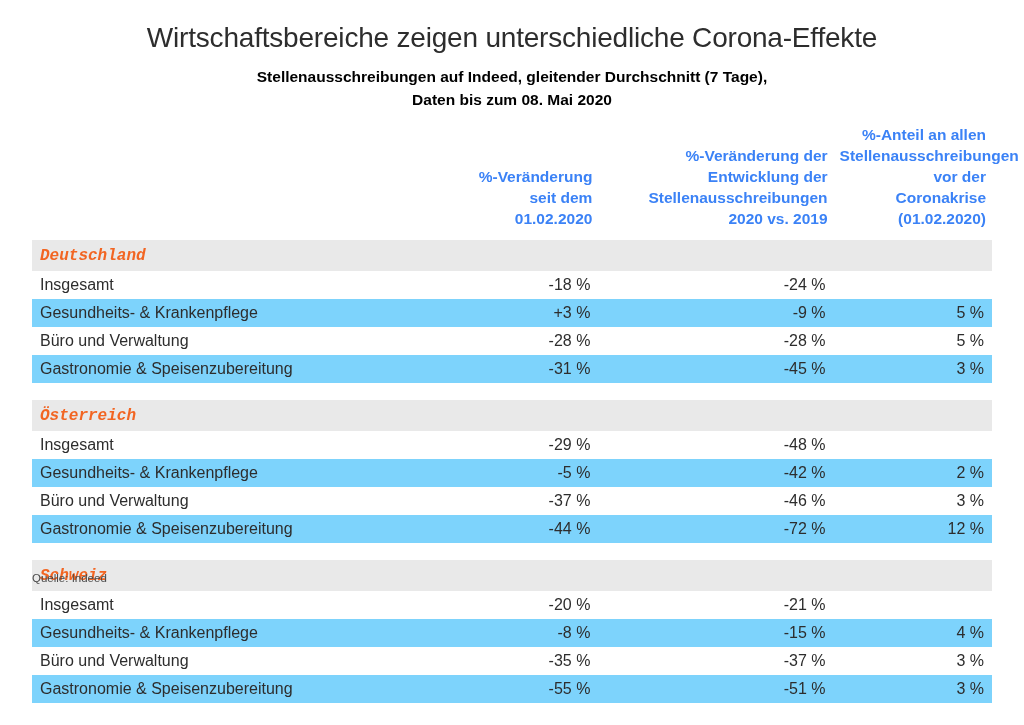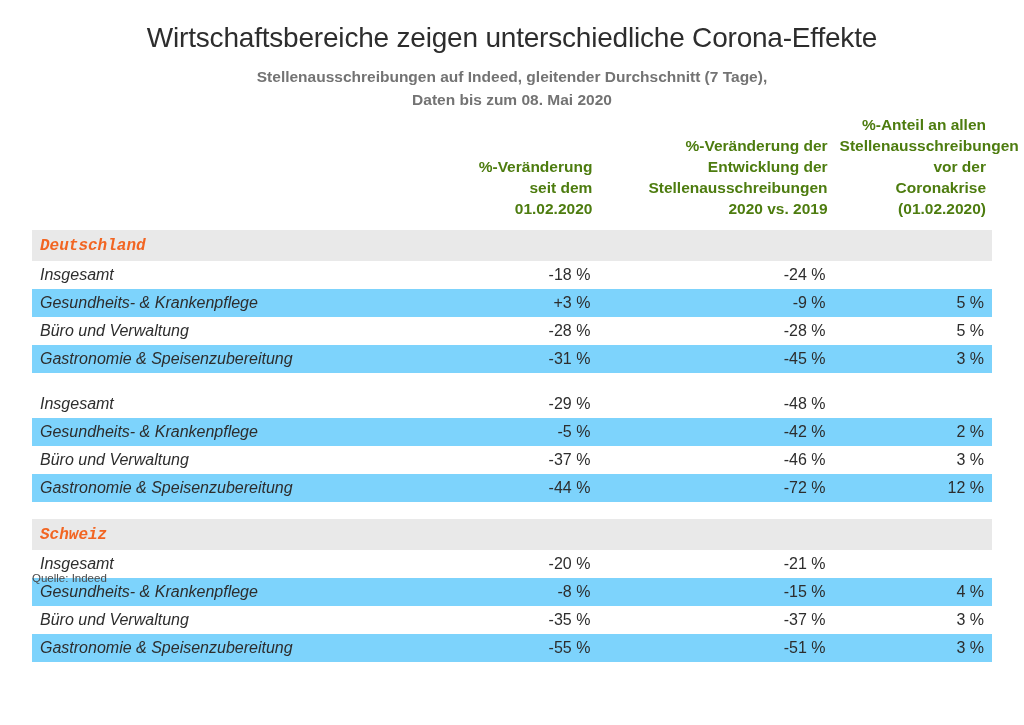--- a/index.html
+++ b/index.html
@@ -27,40 +27,40 @@
     font-weight: 400;
     color: #2d2d2d;
     letter-spacing: -0.2px;
     margin: 4px 0 12px 0;
     line-height: 1.15;
   }
   .subtitle {
     text-align: center;
     font-size: 15.5px;
     font-weight: bold;
-    color: #737373;
+    color: #000000;
     line-height: 1.45;
-    margin-bottom: 4px;
+    margin-bottom: 14px;
   }
   table.data {
     width: 100%;
     border-collapse: collapse;
     table-layout: fixed;
   }
   table.data col.c0 { width: 41.5%; }
   table.data col.c1 { width: 17.5%; }
   table.data col.c2 { width: 24.5%; }
   table.data col.c3 { width: 16.5%; }
 
   th.colhead {
     vertical-align: bottom;
     text-align: right;
     font-size: 15.5px;
     font-weight: bold;
-    color: #4d7c0f;
+    color: #3b82f6;
     line-height: 1.35;
     padding: 0 6px 10px 6px;
     white-space: pre-line;
   }
   th.blank { padding: 0; }
 
   tr.country-row td {
     background: #e9e9e9;
     padding: 6px 8px 6px 8px;
   }
@@ -72,21 +72,21 @@
     font-family: Liberation Mono, monospace;
   }
   tr.data-row td {
     font-size: 16px;
     padding: 5px 8px 5px 8px;
     color: #2d2d2d;
   }
   tr.data-row.shaded td {
     background: #7dd3fc;
   }
-  td.label { text-align: left; font-style: italic; }
+  td.label { text-align: left; }
   td.num { text-align: right; padding-right: 22px; }
   td.num.c3 { padding-right: 8px; }
 
   tr.spacer td {
     height: 17px;
     padding: 0;
     background: #ffffff;
   }
 
   .footer {
@@ -166,20 +166,23 @@
         <td class="label">Gastronomie &amp; Speisenzubereitung</td>
         <td class="num">-31 %</td>
         <td class="num">-45 %</td>
         <td class="num c3">3 %</td>
       </tr>
 
       <tr class="spacer">
           <td colspan="4"></td>
         </tr>
 
+      <tr class="country-row">
+        <td colspan="4"><span class="country-label">Österreich</span></td>
+      </tr>
       <tr class="data-row">
         <td class="label">Insgesamt</td>
         <td class="num">-29 %</td>
         <td class="num">-48 %</td>
         <td class="num c3"></td>
       </tr>
       <tr class="data-row shaded">
         <td class="label">Gesundheits- &amp; Krankenpflege</td>
         <td class="num">-5 %</td>
         <td class="num">-42 %</td>

